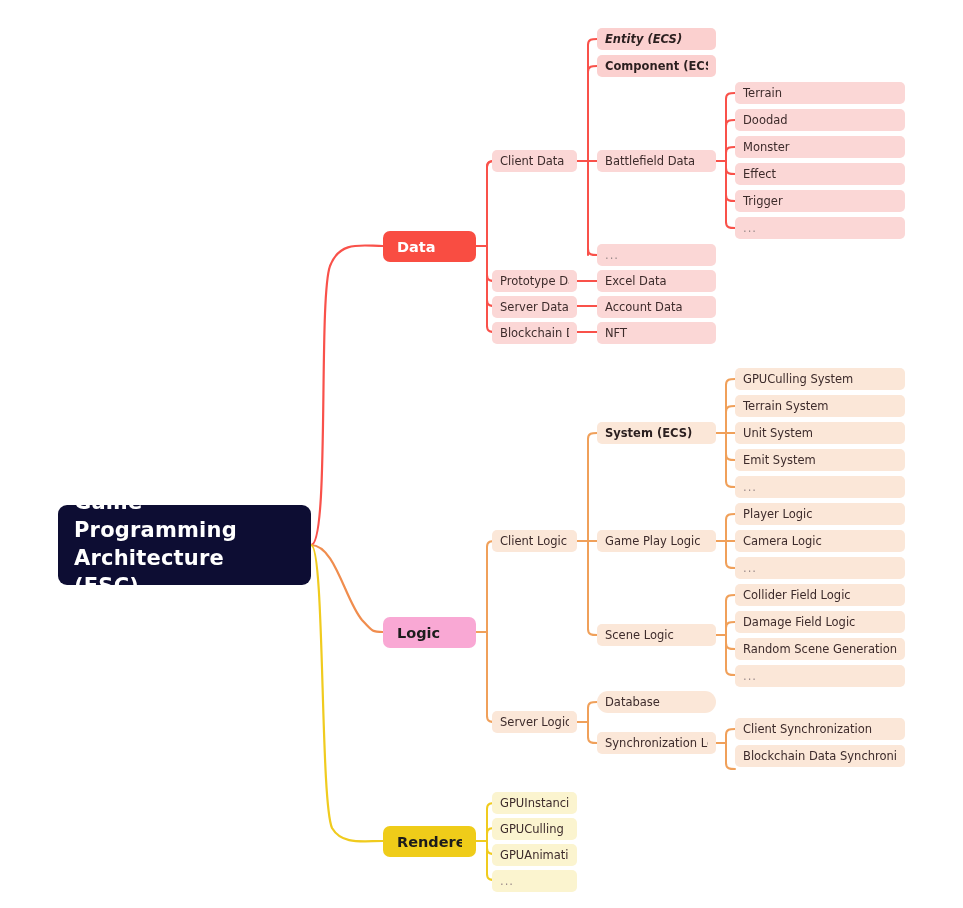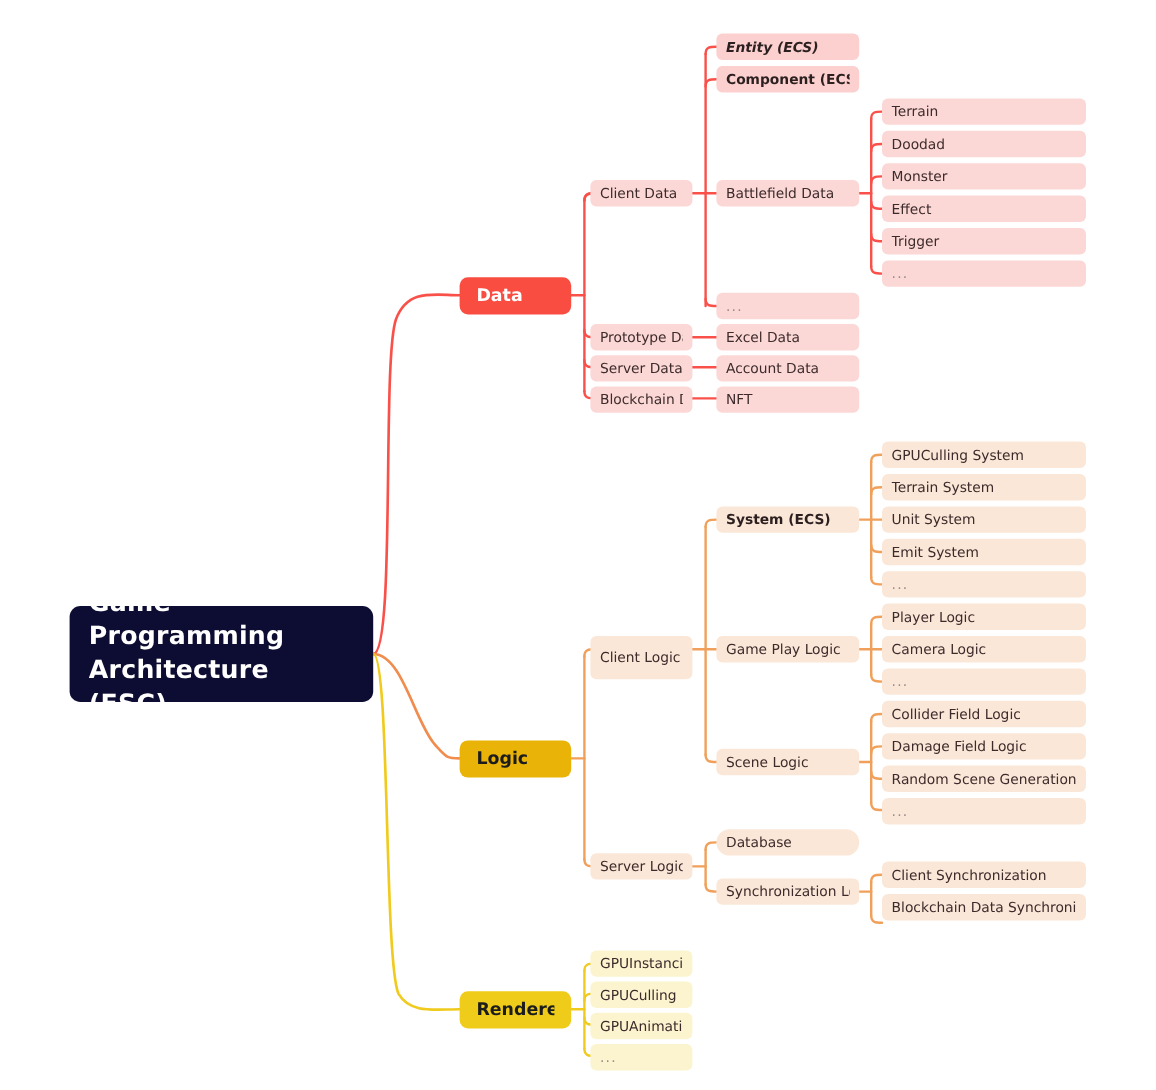--- a/index.html
+++ b/index.html
@@ -62,21 +62,21 @@
     border-radius: 7px;
     padding: 0 14px;
     justify-content: flex-start;
   }
   .n-l1 .lbl {
     font-size: 14.5px;
     font-weight: bold;
   }
   .n-l1.c-data    { background: #f94d42; }
   .n-l1.c-data .lbl    { color: #ffffff; }
-  .n-l1.c-logic   { background: #eab308; }
+  .n-l1.c-logic   { background: #f9a8d4; }
   .n-l1.c-logic .lbl   { color: #1c1c1c; }
   .n-l1.c-render  { background: #efcc19; }
   .n-l1.c-render .lbl  { color: #1c1c1c; }
 
   
   .n-leaf {
     padding: 0 8px;
     border-radius: 5px;
   }
   .n-leaf .lbl {
@@ -245,21 +245,21 @@
     <span class="lbl">Trigger</span>
   </div>
   <div class="node n-leaf t-data dim" style="left:735px; top:217px; width:170px; height:22px;">
     <span class="lbl">...</span>
   </div>
 
   <div class="node n-l1 c-logic" style="left:383px; top:617px; width:93px; height:31px;">
     <span class="lbl">Logic</span>
   </div>
 
-  <div class="node n-leaf t-logic" style="left:492px; top:530px; width:85px; height:36px;">
+  <div class="node n-leaf t-logic" style="left:492px; top:530px; width:85px; height:22px;">
     <span class="lbl">Client Logic</span>
   </div>
   <div class="node n-leaf t-logic" style="left:492px; top:711px; width:85px; height:22px;">
     <span class="lbl">Server Logic</span>
   </div>
 
   <div class="node n-leaf t-logic bold" style="left:597px; top:422px; width:119px; height:22px;">
     <span class="lbl">System (ECS)</span>
   </div>
   <div class="node n-leaf t-logic" style="left:597px; top:530px; width:119px; height:22px;">

